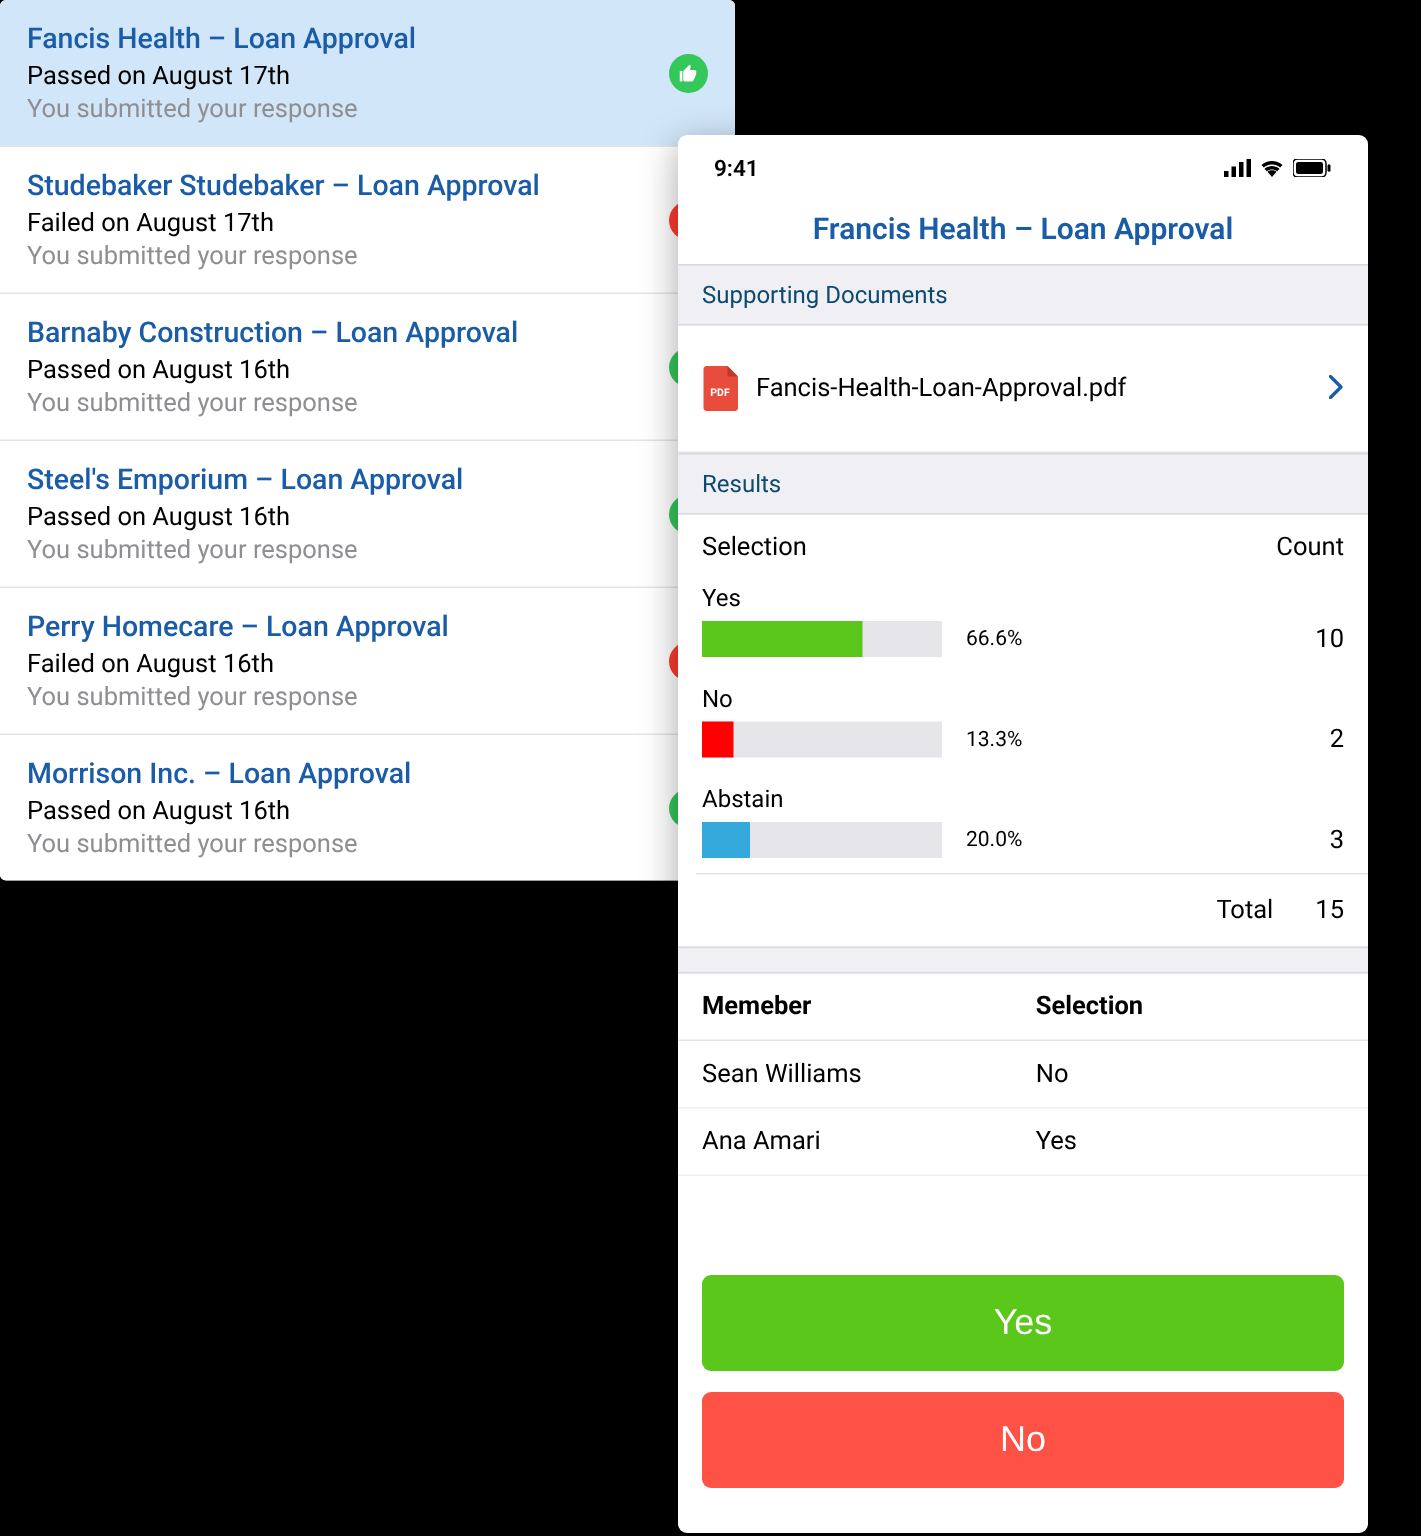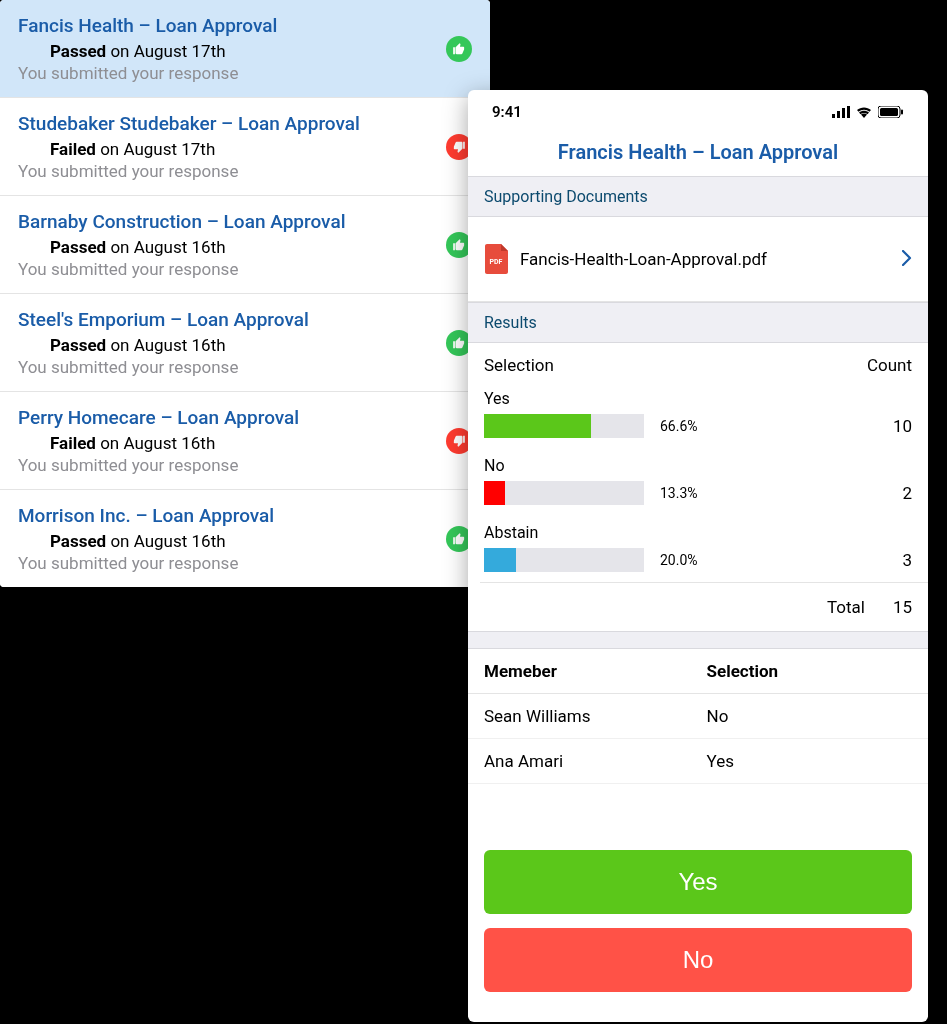--- a/index.html
+++ b/index.html
@@ -37,21 +37,21 @@
     color: #1a5ca8;
     font-size: 19px;
     font-weight: 500;
     margin-bottom: 4px;
   }
   .item-status-line {
     font-size: 17px;
     color: #000;
     margin-bottom: 2px;
   }
-  .item-status-line .status-strong { font-weight: 700; margin-left: 32px; }
+  .item-status-line .status-strong { font-weight: 400; }
   .item-subtext {
     font-size: 17px;
     color: #8e8e93;
   }
   .status-badge {
     position: absolute;
     right: 18px;
     top: 50%;
     transform: translateY(-50%);
     width: 26px;
@@ -62,21 +62,21 @@
     justify-content: center;
   }
   .status-badge.passed { background: #34c759; }
   .status-badge.failed { background: #ff3b30; }
   .status-badge svg { width: 14px; height: 14px; }
 
   
   .phone-panel {
     position: absolute;
     top: 90px;
-    left: 468px;
+    left: 452px;
     width: 460px;
     height: 932px;
     background: #fff;
     border-radius: 6px;
     box-shadow: 0 6px 24px rgba(0,0,0,0.35);
     overflow: hidden;
     display: flex;
     flex-direction: column;
   }
   .status-bar {

